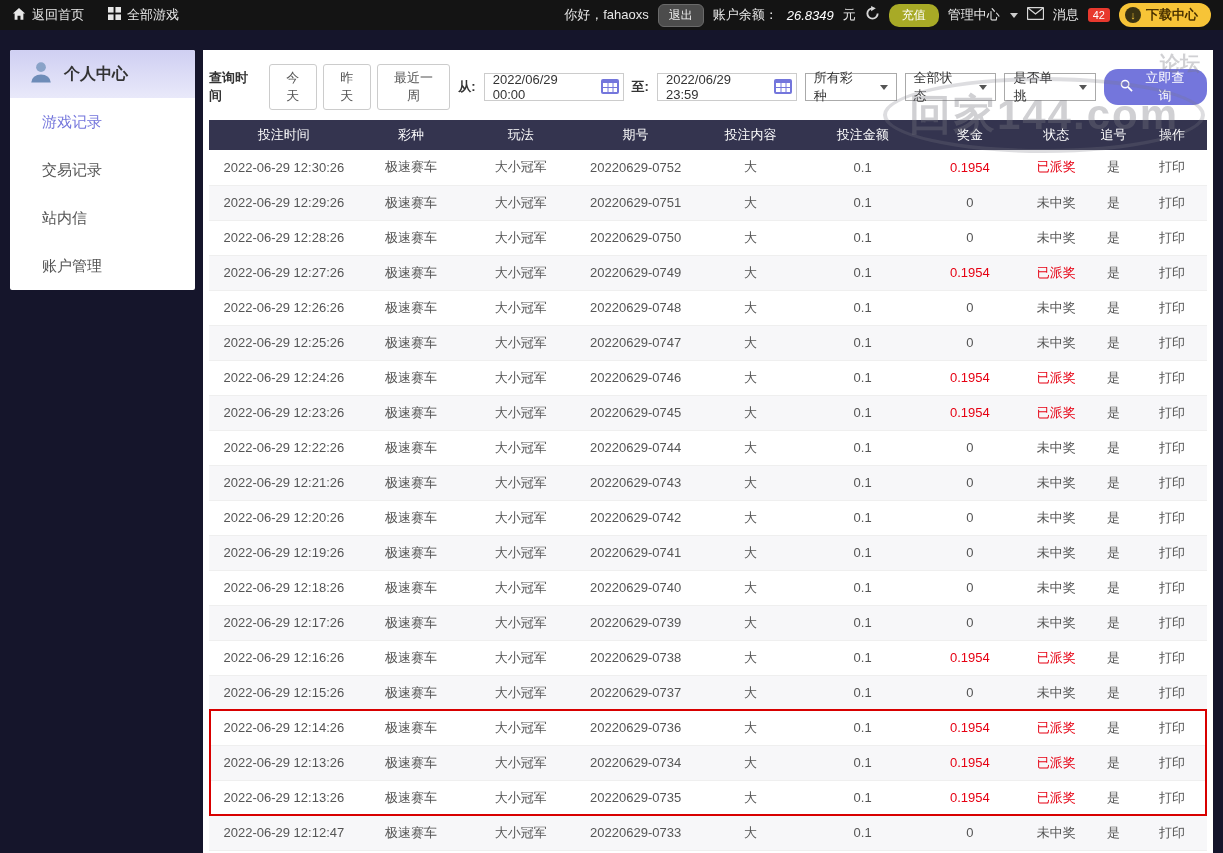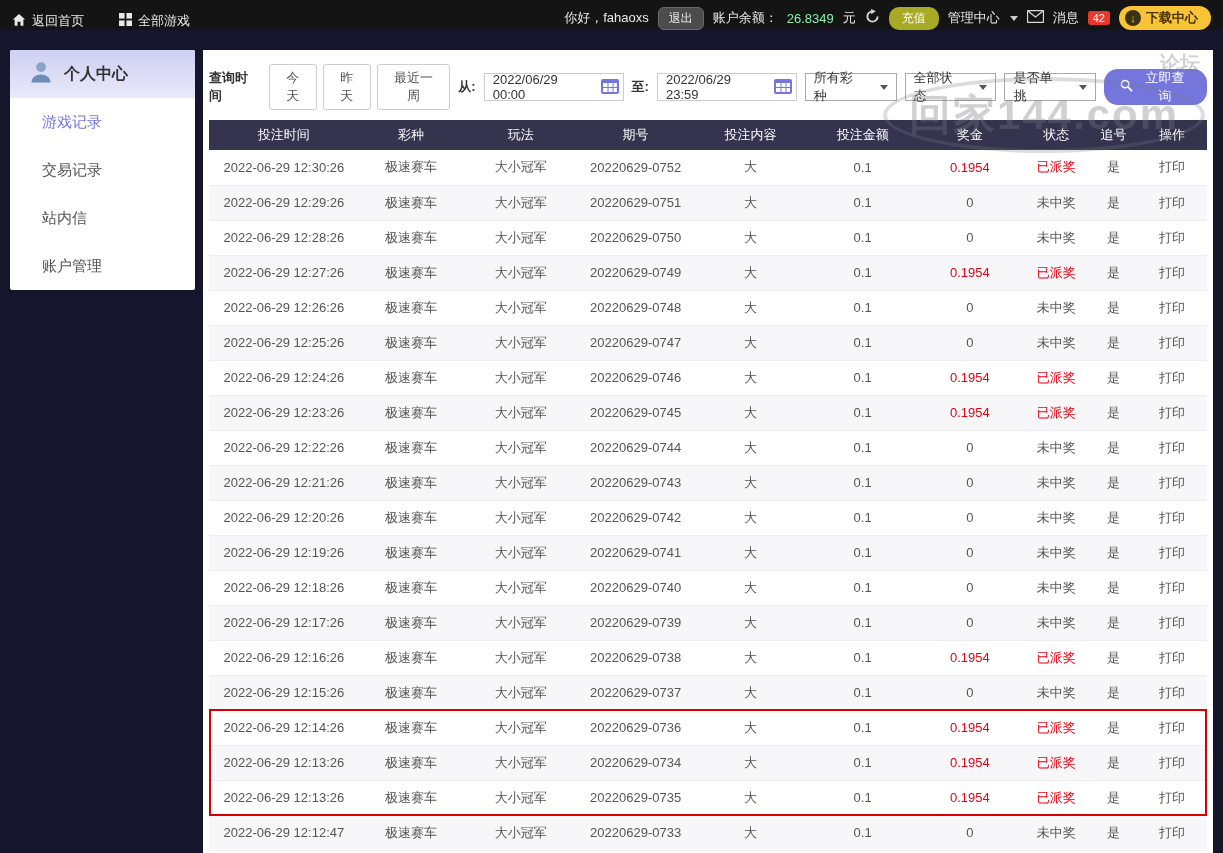--- a/index.html
+++ b/index.html
@@ -1,27 +1,27 @@
 <!DOCTYPE html>
 <html><head>
 <meta charset="utf-8">
 <title>个人中心</title>
 <style>
   * { margin:0; padding:0; box-sizing:border-box; }
   html,body { width:1223px; height:853px; overflow:hidden; background:#15152b;
               font-family:"Liberation Sans","DejaVu Sans",sans-serif; }
 
   
-  .topbar { height:30px; background:#141414; display:flex; align-items:flex-end;
-            padding:0 12px; color:#e8e8e8; font-size:13px; gap:35px; }
+  .topbar { height:30px; background:#141414; display:flex; align-items:center;
+            padding:0 12px; color:#e8e8e8; font-size:13px; gap:24px; }
   .tb-item { display:flex; align-items:center; gap:6px; cursor:pointer; }
   .tb-right { margin-left:auto; display:flex; align-items:center; gap:9px; }
   .btn-logout { background:#4c4c4c; color:#eee; border:1px solid #6a6a6a; border-radius:6px;
                 font-size:12px; padding:2px 10px; cursor:pointer; }
-  .orange { color:#86efac; }
+  .orange { color:#ffffff;font-style:italic; }
   .btn-recharge { background:#a8aa26; color:#fff; border:none; border-radius:10px;
                   font-size:12px; padding:3px 13px; cursor:pointer; }
   .caret { width:0; height:0; border-left:4px solid transparent; border-right:4px solid transparent;
            border-top:5px solid #ccc; display:inline-block; margin-left:4px; }
   .badge { background:#e8392e; color:#fff; border-radius:3px; font-size:11px; padding:1px 5px; }
   .btn-download { background:#f7c437; color:#4a3200; border:none; border-radius:12px; font-size:13px;
                   font-weight:bold; padding:3px 13px 3px 6px; display:flex; align-items:center;
                   gap:5px; cursor:pointer; }
   .dl-circle { width:16px; height:16px; border-radius:50%; background:#3a3313; color:#f7c437;
                font-size:11px; line-height:16px; text-align:center; display:inline-block; }

